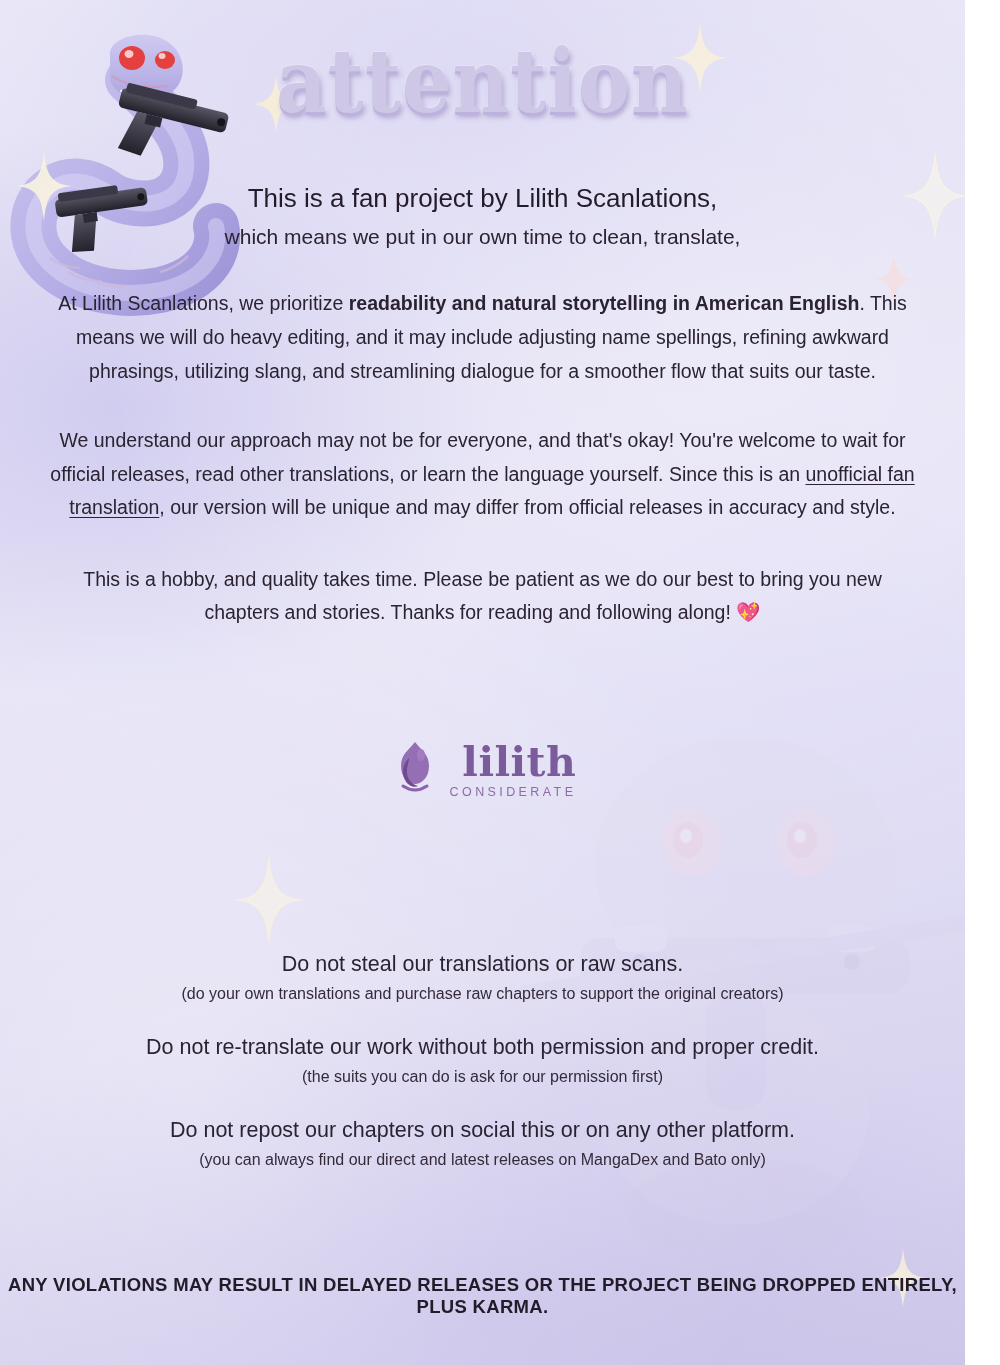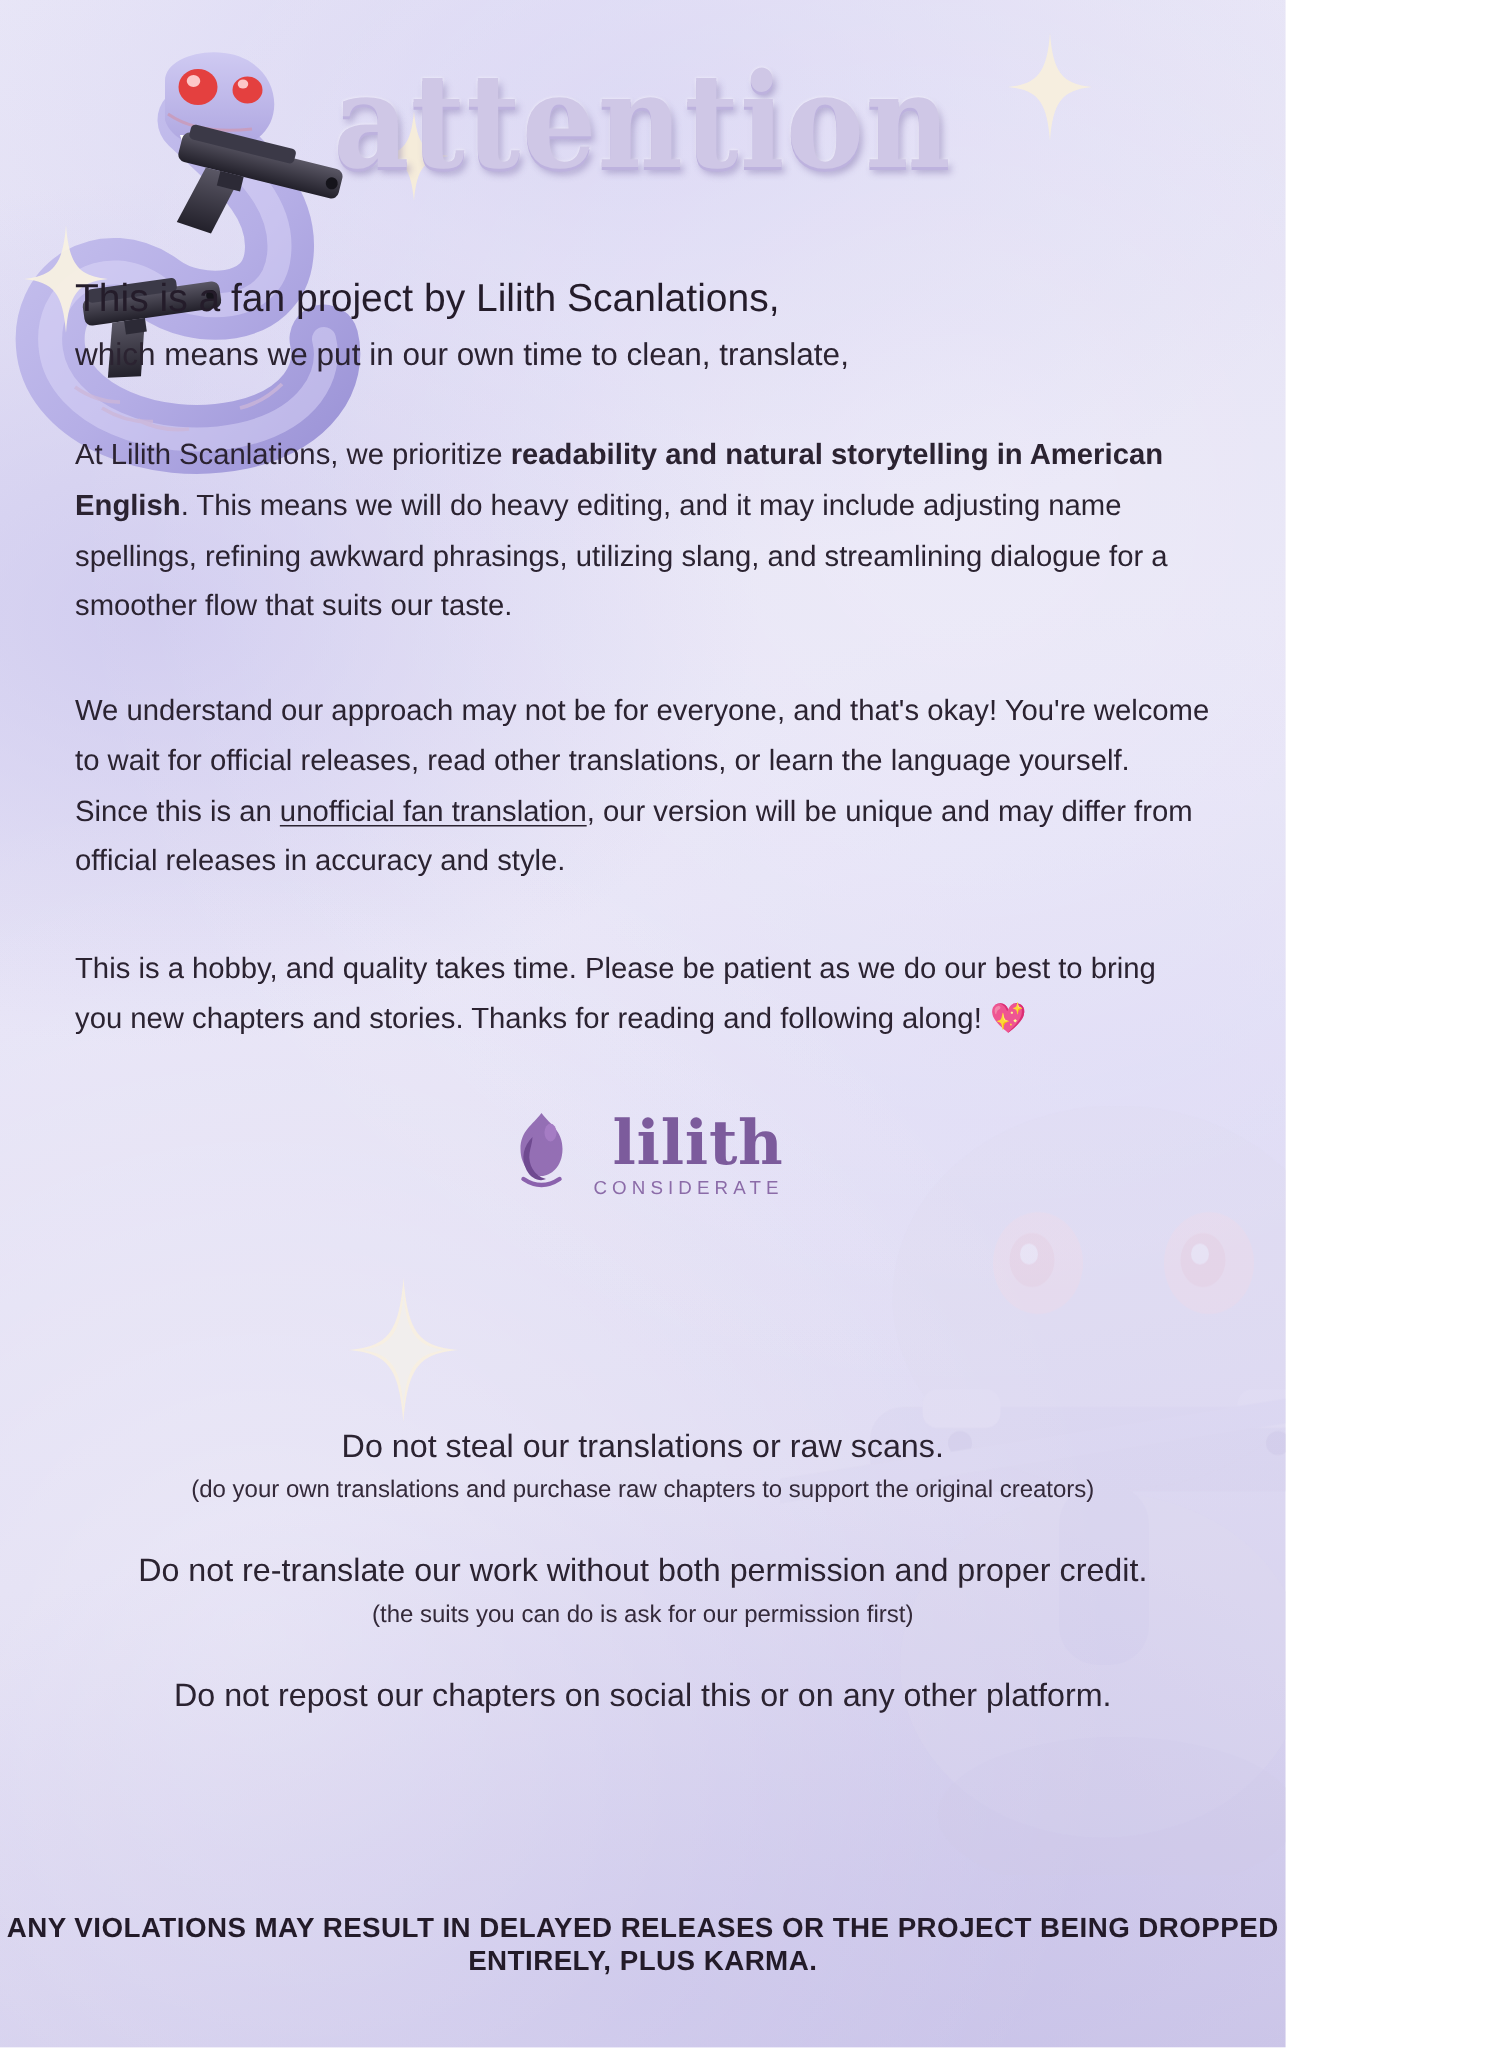--- a/index.html
+++ b/index.html
@@ -7,21 +7,21 @@
     padding: 0;
   }
   body {
     width: 1000px;
     height: 1365px;
     font-family: "Liberation Sans", sans-serif;
     overflow: hidden;
   }
   .page {
     position: relative;
-    width: 857px;
+    width: 965px;
     height: 1365px;
     background:
       radial-gradient(ellipse 700px 420px at 50% 6%, rgba(214,210,243,0.85) 0%, rgba(214,210,243,0) 70%),
       radial-gradient(ellipse 560px 400px at 12% 30%, rgba(203,198,238,0.75) 0%, rgba(203,198,238,0) 72%),
       radial-gradient(ellipse 620px 430px at 88% 52%, rgba(221,218,246,0.75) 0%, rgba(221,218,246,0) 72%),
       radial-gradient(ellipse 800px 460px at 50% 97%, rgba(199,193,233,0.9) 0%, rgba(199,193,233,0) 75%),
       linear-gradient(170deg, #e9e7f7 0%, #e3e0f4 22%, #e6e3f6 45%, #dedaf2 70%, #d6d1ee 88%, #cdc7e8 100%);
     overflow: hidden;
   }
   .grain {
@@ -81,20 +81,21 @@
     display: inline-block;
     transform: scaleY(1.12);
   }
 
   
   .content {
     position: absolute;
     left: 50px;
     right: 50px;
     top: 180px;
+    text-align: center;
     color: #2c2230;
   }
   .lead {
     font-size: 26px;
     line-height: 1.42;
     margin: 0 0 4px 0;
     color: #241c2a;
   }
   .lead-sub {
     font-size: 21px;
@@ -324,17 +325,18 @@
     <div class="rule">
       <div class="rule-main">Do not steal our translations or raw scans.</div>
       <div class="rule-note">(do your own translations and purchase raw chapters to support the original creators)</div>
     </div>
     <div class="rule">
       <div class="rule-main">Do not re-translate our work without both permission and proper credit.</div>
       <div class="rule-note">(the suits you can do is ask for our permission first)</div>
     </div>
     <div class="rule">
       <div class="rule-main">Do not repost our chapters on social this or on any other platform.</div>
+      <div class="rule-note">(you can always find our direct and latest releases on MangaDex and Bato only)</div>
     </div>
   </div>
 
   <div class="footer">ANY VIOLATIONS MAY RESULT IN DELAYED RELEASES OR THE PROJECT BEING DROPPED ENTIRELY, PLUS KARMA.</div>
 </div>
 
 </body></html>

